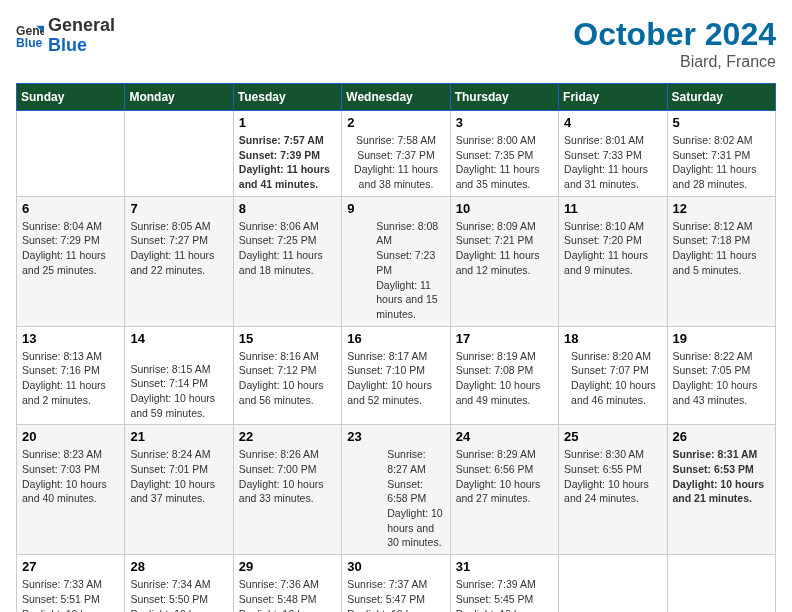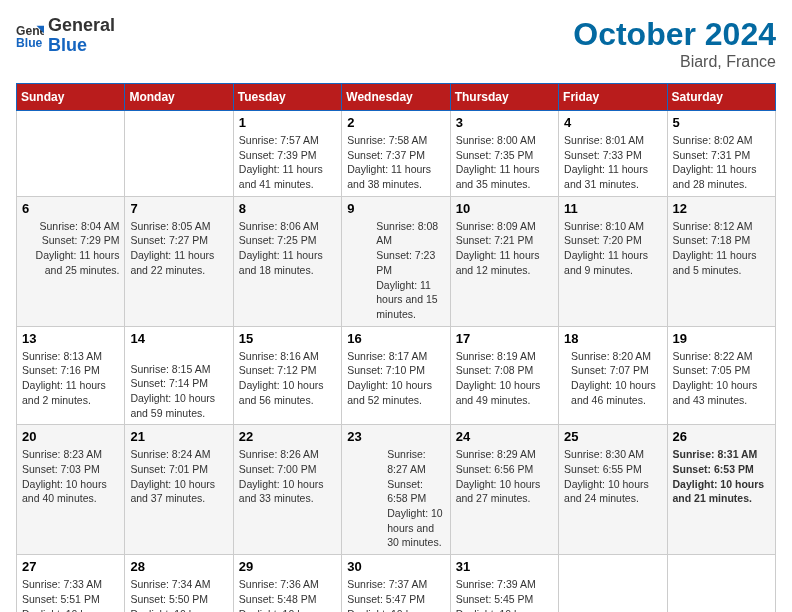--- a/index.html
+++ b/index.html
@@ -40,21 +40,21 @@
     .location {
       font-size: 16px;
       color: #555;
     }
     table {
       width: 100%;
       border-collapse: collapse;
       font-size: 11px;
     }
     thead th {
-      background: #b91c1c;
+      background: #14532d;
       color: #fff;
       font-size: 12px;
       font-weight: bold;
       padding: 6px 4px;
       text-align: left;
       border: 1px solid #1565c0;
     }
     tbody td {
       border: 1px solid #ccc;
       vertical-align: top;
@@ -113,27 +113,27 @@
         <th>Friday</th>
         <th>Saturday</th>
       </tr>
   </thead>
   <tbody id="calendar-body">
       <tr>
         <td class="empty"></td>
         <td class="empty"></td>
         <td>
           <span class="day-number">1</span>
-          <div class="day-info" style="white-space: pre-line;">Sunrise: 7:57 AM
+          <div class="day-info" style="white-space: pre-line; font-weight: bold;">Sunrise: 7:57 AM
 Sunset: 7:39 PM
 Daylight: 11 hours and 41 minutes.</div>
         </td>
         <td>
           <span class="day-number">2</span>
-          <div class="day-info" style="white-space: pre-line;">Sunrise: 7:58 AM
+          <div class="day-info" style="white-space: pre-line; text-align: center;">Sunrise: 7:58 AM
 Sunset: 7:37 PM
 Daylight: 11 hours and 38 minutes.</div>
         </td>
         <td>
           <span class="day-number">3</span>
           <div class="day-info" style="white-space: pre-line;">Sunrise: 8:00 AM
 Sunset: 7:35 PM
 Daylight: 11 hours and 35 minutes.</div>
         </td>
         <td>
@@ -145,21 +145,21 @@
         <td>
           <span class="day-number">5</span>
           <div class="day-info" style="white-space: pre-line;">Sunrise: 8:02 AM
 Sunset: 7:31 PM
 Daylight: 11 hours and 28 minutes.</div>
         </td>
       </tr>
       <tr>
         <td>
           <span class="day-number">6</span>
-          <div class="day-info" style="white-space: pre-line; text-align: right;">Sunrise: 8:04 AM
+          <div class="day-info" style="white-space: pre-line;">Sunrise: 8:04 AM
 Sunset: 7:29 PM
 Daylight: 11 hours and 25 minutes.</div>
         </td>
         <td>
           <span class="day-number">7</span>
           <div class="day-info" style="white-space: pre-line;">Sunrise: 8:05 AM
 Sunset: 7:27 PM
 Daylight: 11 hours and 22 minutes.</div>
         </td>
         <td>

